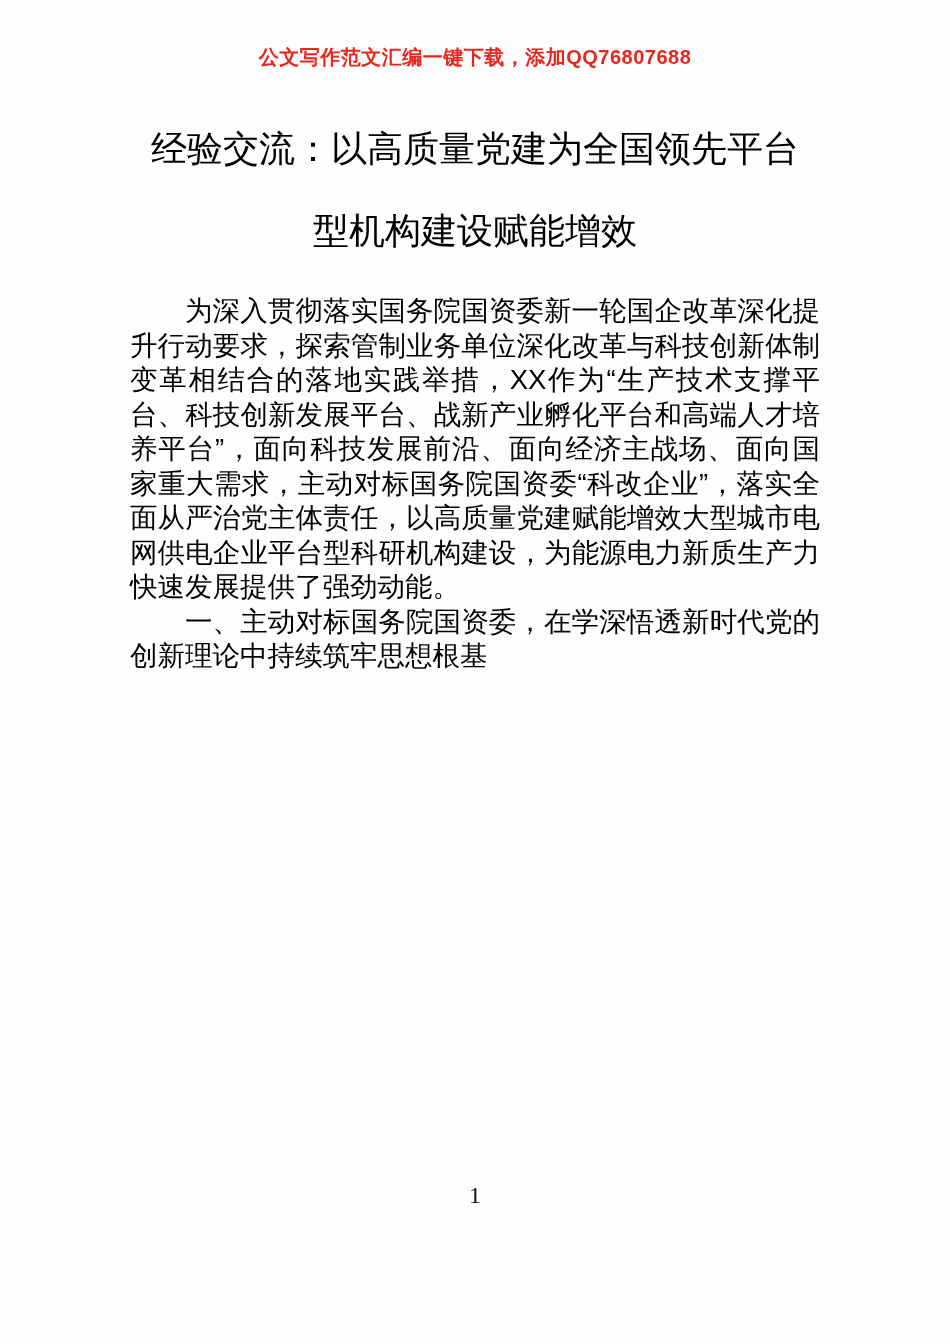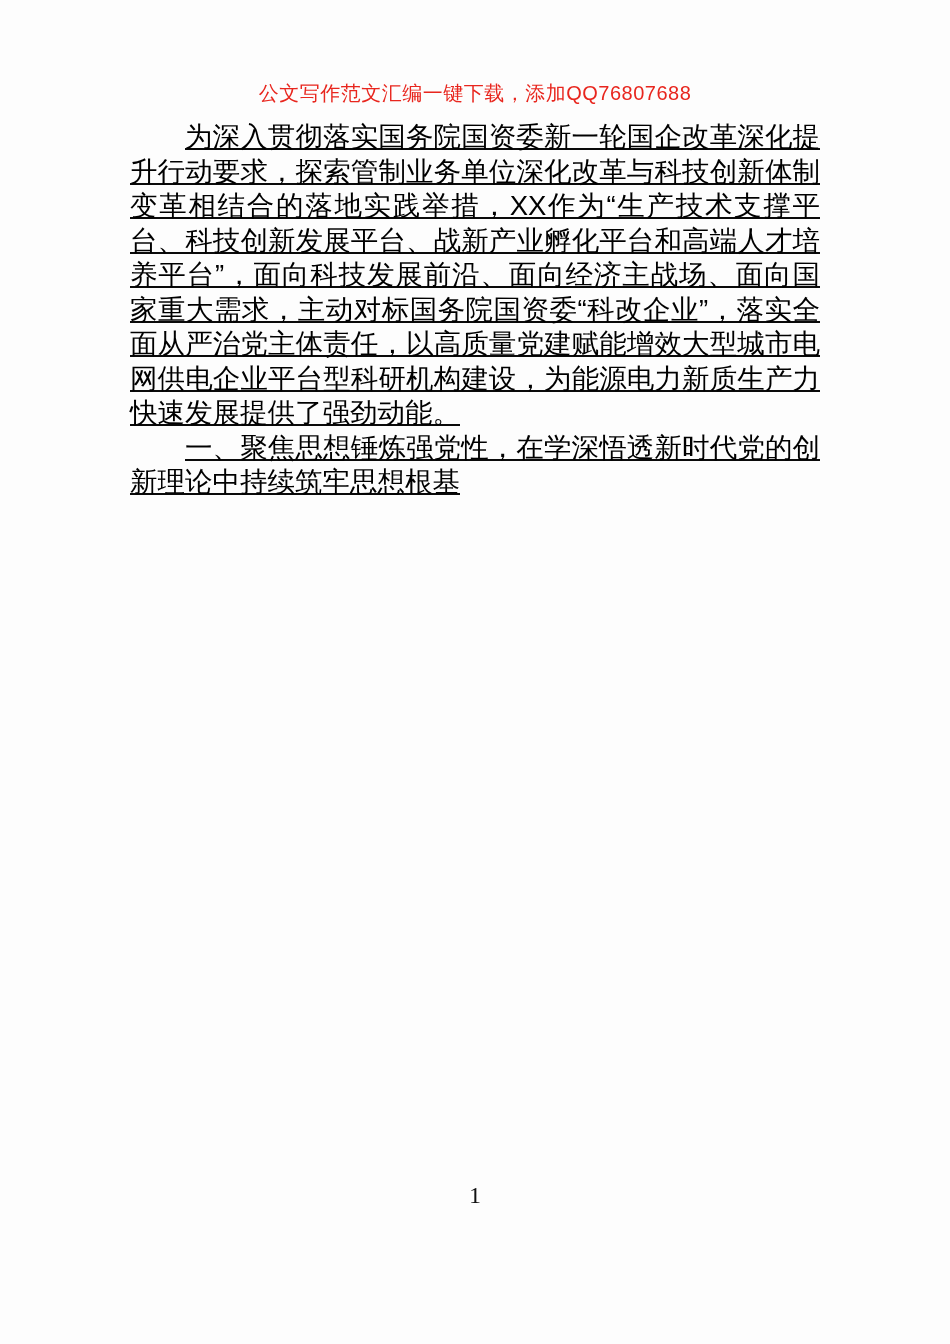--- a/index.html
+++ b/index.html
@@ -15,43 +15,43 @@
     overflow: hidden;
     position: relative;
   }
   .page {
     width: 950px;
     height: 1344px;
     position: relative;
   }
   .notice {
     margin: 0;
-    padding-top: 80px;
+    padding-top: 44px;
     text-align: center;
     font-size: 20px;
     line-height: 26px;
     color: #e8261e;
     letter-spacing: 0.5px;
+    font-weight: bold;
   }
   .doc-title {
     width: 650px;
     margin: 38px auto 0 auto;
     text-align: center;
     font-size: 36px;
     line-height: 82px;
     font-weight: 500;
     color: #000;
     letter-spacing: 0px;
   }
   .body-text {
     width: 690px;
-    margin: 14px auto 0 auto;
+    margin: 22px auto 0 auto;
     text-align: justify;
     text-justify: inter-character;
-    text-decoration: underline;
   }
   .body-text p {
     margin: 0;
     font-size: 27.5px;
     line-height: 34.55px;
     text-indent: 2em;
     color: #000;
     word-break: break-all;
   }
   .page-number {
@@ -65,21 +65,22 @@
     color: #111;
   }
 </style>
 </head>
 <body>
 
 <div class="page">
 
   <div class="notice">公文写作范文汇编一键下载，添加QQ76807688</div>
 
+  <h1 class="doc-title">经验交流：以高质量党建为全国领先平台型机构建设赋能增效</h1>
 
   <div class="body-text">
     <p>为深入贯彻落实国务院国资委新一轮国企改革深化提升行动要求，探索管制业务单位深化改革与科技创新体制变革相结合的落地实践举措，XX作为“生产技术支撑平台、科技创新发展平台、战新产业孵化平台和高端人才培养平台”，面向科技发展前沿、面向经济主战场、面向国家重大需求，主动对标国务院国资委“科改企业”，落实全面从严治党主体责任，以高质量党建赋能增效大型城市电网供电企业平台型科研机构建设，为能源电力新质生产力快速发展提供了强劲动能。</p>
-    <p>一、聚焦思想锤炼强党性，在学深悟透新时代党的创新理论中持续筑牢思想根基</p>
+    <p>一、主动对标国务院国资委，在学深悟透新时代党的创新理论中持续筑牢思想根基</p>
   </div>
 
   <div class="page-number">1</div>
 
 </div>
 
 </body></html>

